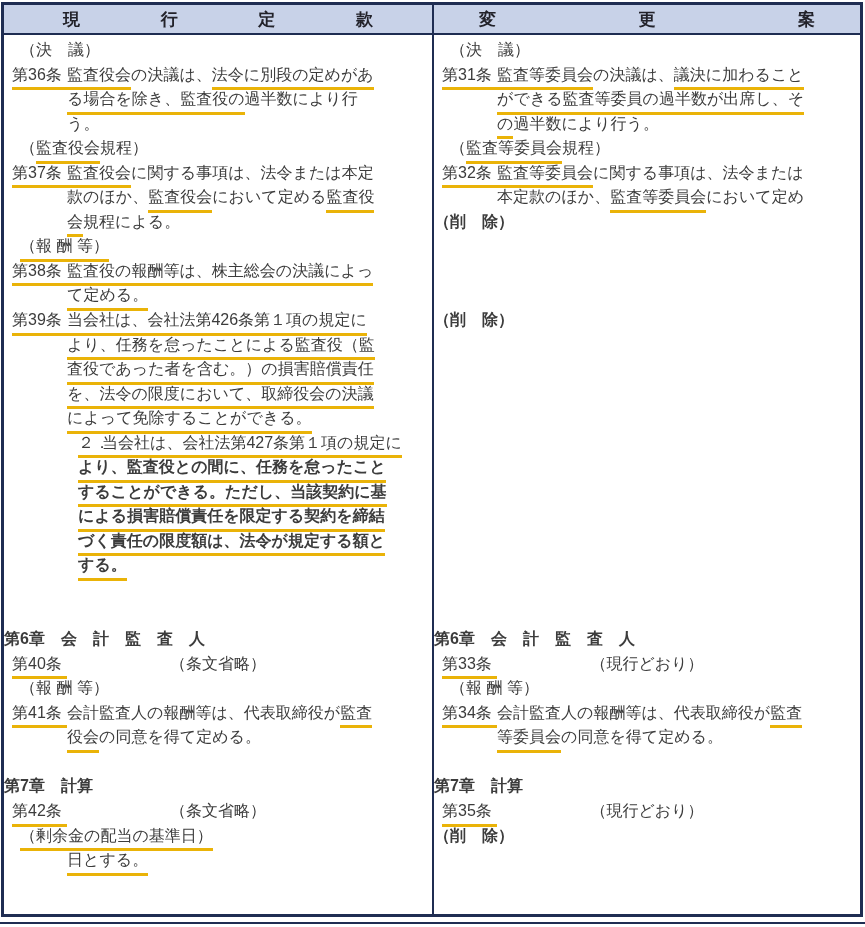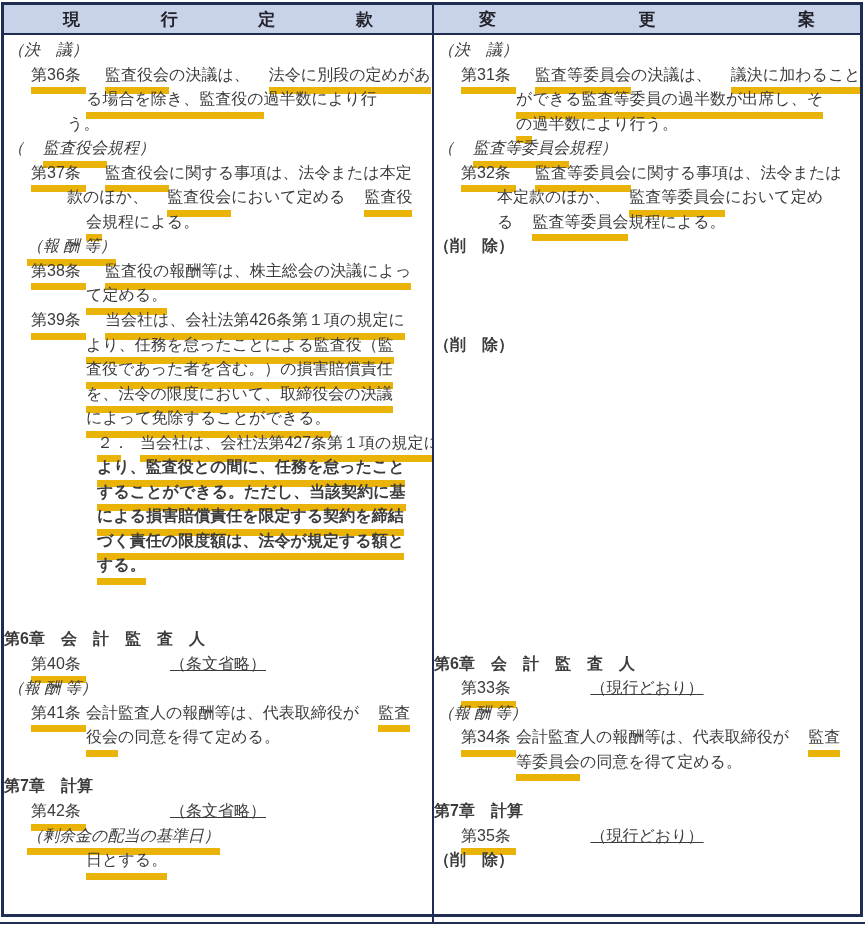--- a/index.html
+++ b/index.html
@@ -27,31 +27,31 @@
   .hspread{display:flex;justify-content:space-between;margin:0 auto;}
   .hspread.w4{width:310px;}
   .hspread.w3{width:336px;}
   .body{display:flex;flex:1 1 auto;}
   .cell{flex:1 1 50%;box-sizing:border-box;padding-top:3px;overflow:hidden;}
   .cell.right{border-left:2px solid #1f2d52;}
   .line{
     height:24.55px;line-height:24.55px;font-size:16px;
     white-space:pre;position:relative;box-sizing:border-box;
   }
-  .line.t-label{padding-left:4px;font-style:italic;}
+  .line.t-label{padding-left:16px;}
   .line.t-art,.line.t-artc{padding-left:8px;}
   .line.t-cont{padding-left:63px;}
   .line.t-sub{padding-left:74px;}
   .line.t-subc{padding-left:74px;font-weight:bold;}
   .line.t-center{text-align:left;font-weight:bold;}
   .seg{display:inline-block;white-space:pre;line-height:24.55px;}
-  .u{border-bottom:7px solid #eab308;margin-left:19px;}
+  .u{border-bottom:3px solid #eab308;}
   .lbl{display:inline-block;width:55px;line-height:24.55px;}
   .submark{display:inline-block;width:24px;line-height:24.55px;}
-  .center-abs{position:absolute;left:0;right:0;text-align:center;text-decoration:underline;}
+  .center-abs{position:absolute;left:0;right:0;text-align:center;}
   .bottom-rule{
     position:absolute;left:0;top:922px;width:865px;height:2px;
     background:#1f2d52;
   }
 </style>
 </head>
 <body>
 
 <div class="doc">
   <div class="table">
@@ -110,21 +110,20 @@
           <div class="line t-cont"><span class="seg u">日とする。</span></div>
         </div>
       <div class="cell right" id="col-right">
           <div class="line t-label"><span class="seg">（決　議）</span></div>
           <div class="line t-art"><span class="lbl u">第31条</span><span class="seg u">監査等委員会</span><span class="seg">の決議は、</span><span class="seg u">議決に加わること</span></div>
           <div class="line t-cont"><span class="seg u">ができる監査等委員の過半数が出席し、そ</span></div>
           <div class="line t-cont"><span class="seg u">の</span><span class="seg">過半数により行う。</span></div>
           <div class="line t-label"><span class="seg">（</span><span class="seg u">監査等委員会</span><span class="seg">規程）</span></div>
           <div class="line t-art"><span class="lbl u">第32条</span><span class="seg u">監査等委員会</span><span class="seg">に関する事項は、法令または</span></div>
           <div class="line t-cont"><span class="seg">本定款のほか、</span><span class="seg u">監査等委員会</span><span class="seg">において定め</span></div>
-          <div class="line t-cont"><span class="seg">る</span><span class="seg u">監査等委員会</span><span class="seg">規程による。</span></div>
           <div class="line t-center"><span class="seg">（削　除）</span></div>
           <div class="line t-blank"></div>
           <div class="line t-blank"></div>
           <div class="line t-blank"></div>
           <div class="line t-center"><span class="seg">（削　除）</span></div>
           <div class="line t-blank"></div>
           <div class="line t-blank"></div>
           <div class="line t-blank"></div>
           <div class="line t-blank"></div>
           <div class="line t-blank"></div>

